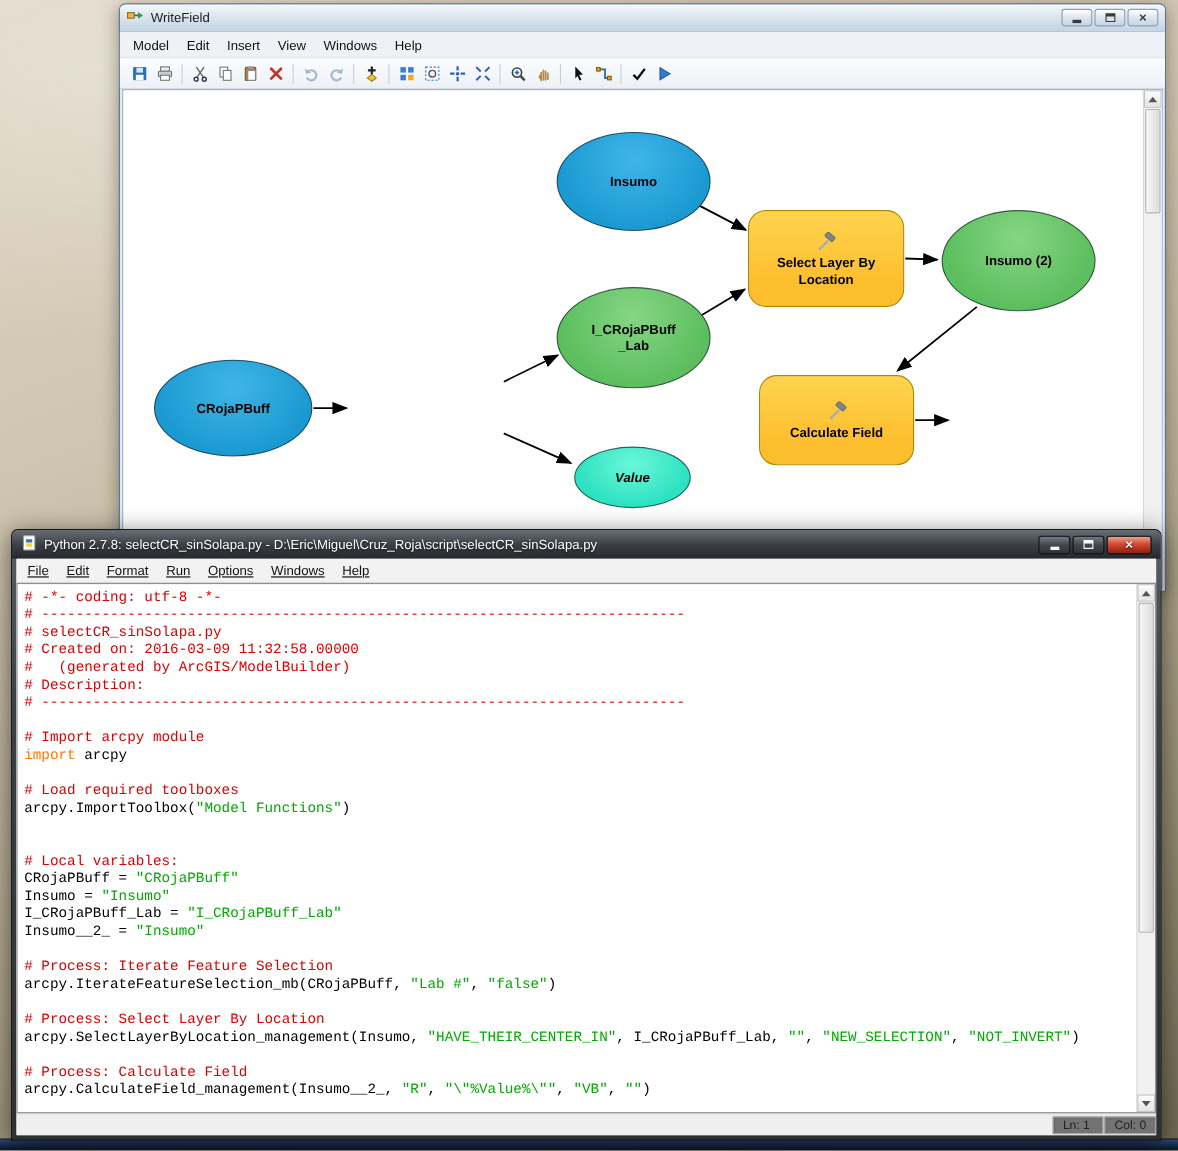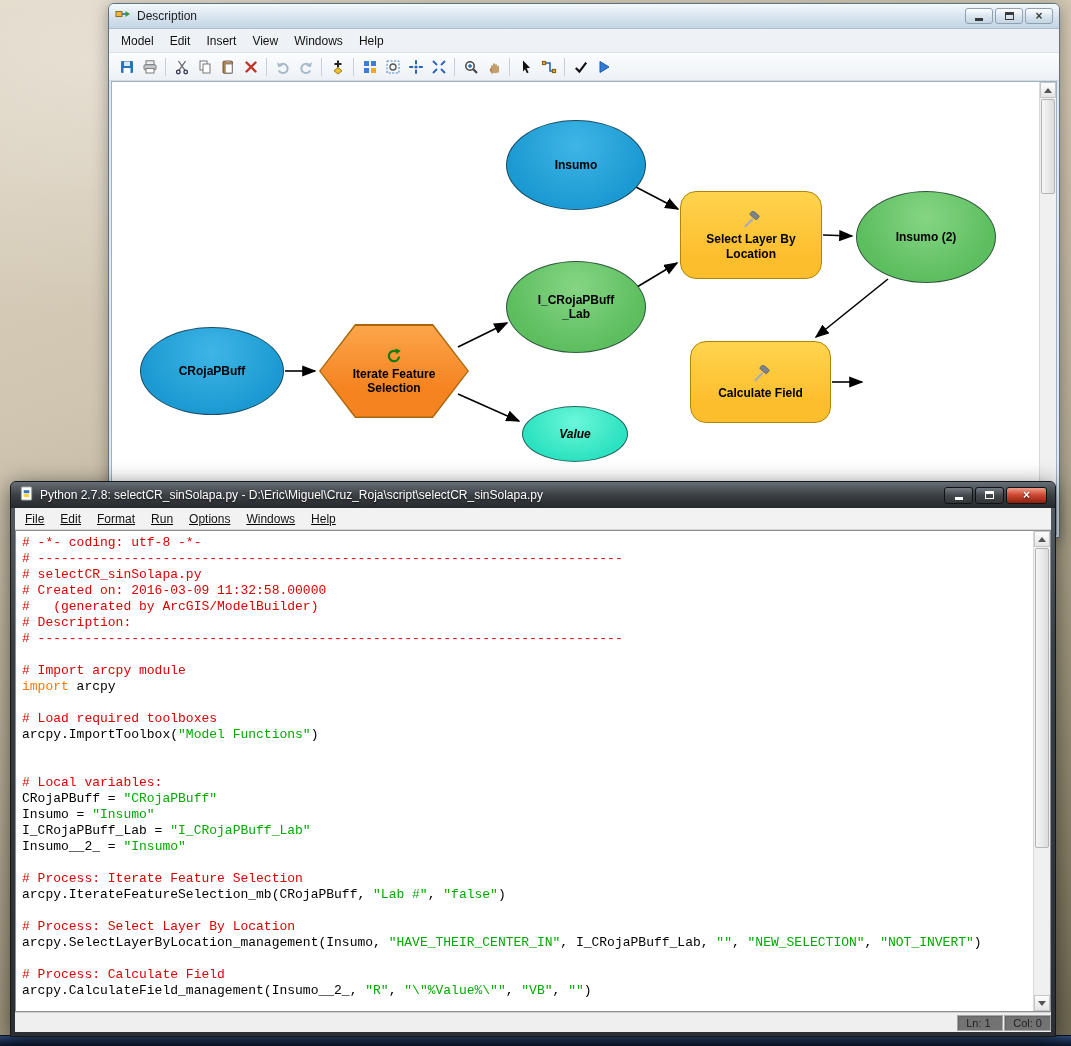--- a/index.html
+++ b/index.html
@@ -154,21 +154,21 @@
 
   <div class="win-model">
     <div class="mw-title">
       <span>
         <svg width="16" height="16" viewBox="0 0 16 16">
             <rect x="1" y="4.5" width="6" height="5" fill="#f4b63f" stroke="#8a6d1f"></rect>
             <path d="M7 7 H11.5" stroke="#2a62b8" stroke-width="1.6"></path>
             <path d="M10.5 4 l4.5 3 -4.5 3 z" fill="#2fa12f"></path>
           </svg>
       </span>
-      <span>Description</span>
+      <span>WriteField</span>
       <div class="winbtns">
         <div class="wbtn">
             <span class="g-min"></span>
           </div>
         <div class="wbtn">
             <span class="g-max"></span>
           </div>
         <div class="wbtn">
             <span class="g-close">×</span>
           </div>
@@ -350,31 +350,20 @@
 
         <div class="node ellipse n-green" style="left:394px;top:179px;width:140px;height:92px">
           <span class="pre-line">I_CRojaPBuff
 _Lab</span>
         </div>
 
         <div class="node ellipse n-blue" style="left:28px;top:245px;width:144px;height:88px">
           <span>CRojaPBuff</span>
         </div>
 
-        <div class="node hex-outer" style="left:207px;top:242px;width:150px;height:94px">
-          <div class="hex-inner">
-            <span class="node-icon">
-              <svg viewBox="0 0 16 16">
-                  <path d="M12.6 8.6 A4.6 4.6 0 1 1 10.4 4.1" fill="none" stroke="#157c15" stroke-width="2"></path>
-                  <path d="M9.2 1.2 L14 3.4 L10.2 6.4 Z" fill="#157c15"></path>
-                </svg>
-            </span>
-            <span>Iterate Feature Selection</span>
-          </div>
-        </div>
 
         <div class="node ellipse n-cyan" style="left:410px;top:324px;width:106px;height:56px">
           <span>Value</span>
         </div>
 
         <div class="node toolrect" style="left:578px;top:259px;width:141px;height:82px">
           <span class="node-icon">
             <svg viewBox="0 0 16 16">
                 <rect x="7" y="1.5" width="8" height="4.5" rx="1" transform="rotate(40 11 4)" fill="#7b838c" stroke="#565d66" stroke-width=".6"></rect>
                 <path d="M3 13.5 L9 7.5" stroke="#a7adb5" stroke-width="2" stroke-linecap="round"></path>

